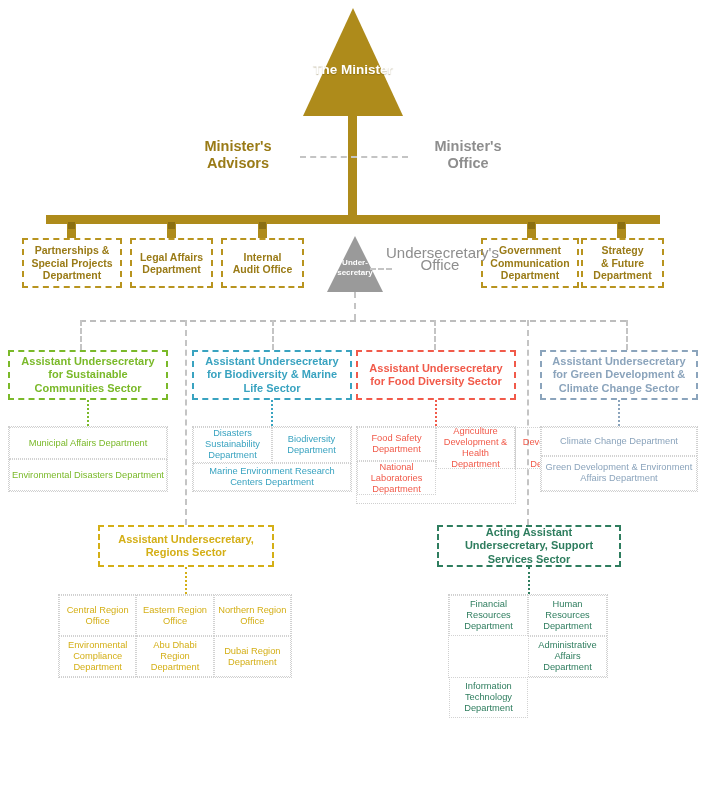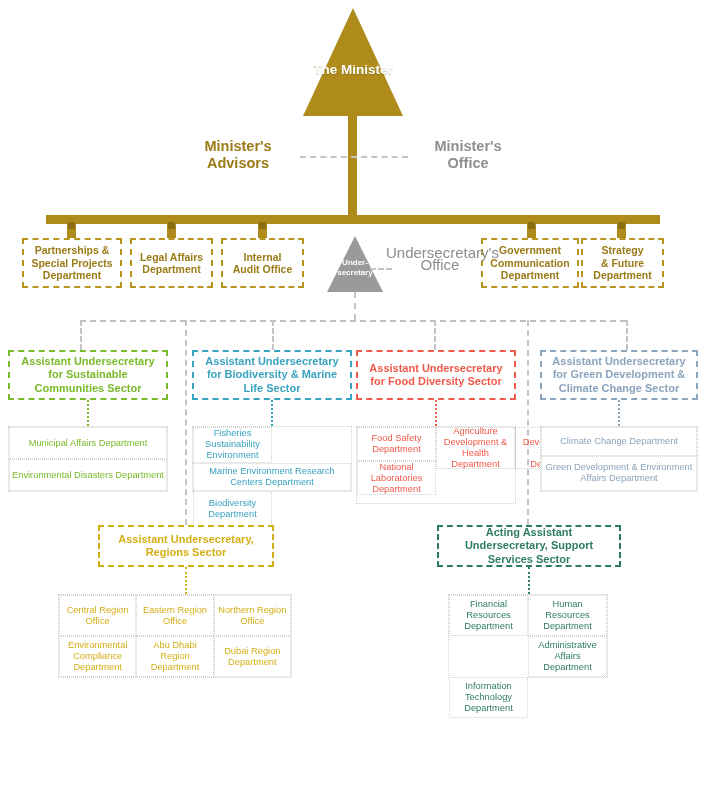--- a/index.html
+++ b/index.html
@@ -148,23 +148,23 @@
 <div class="abs sector-head" style="left:8px;top:350px;width:160px;height:50px;border-color:#7AB929;color:#7AB929;">Assistant Undersecretary for Sustainable Communities Sector</div>
 <div class="abs conn-v" style="left:87px;top:400px;height:26px;color:#7AB929;"></div>
 <div class="abs dep-grid" style="left:8px;top:426px;width:160px;height:66px;">
   <div class="dep" style="width:100%;height:50%;color:#7AB929;">Municipal Affairs Department</div>
   <div class="dep" style="width:100%;height:50%;color:#7AB929;">Environmental Disasters Department</div>
 </div>
 
 <div class="abs sector-head" style="left:192px;top:350px;width:160px;height:50px;border-color:#39A3C0;color:#39A3C0;">Assistant Undersecretary for Biodiversity &amp; Marine Life Sector</div>
 <div class="abs conn-v" style="left:271px;top:400px;height:26px;color:#39A3C0;"></div>
 <div class="abs dep-grid" style="left:192px;top:426px;width:160px;height:66px;">
-  <div class="dep" style="width:50%;height:56%;color:#39A3C0;">Fisheries Sustainability Environment</div>
+  <div class="dep" style="width:50%;height:56%;color:#39A3C0;">Disasters Sustainability Department</div>
+  <div class="dep" style="width:50%;height:56%;color:#39A3C0;">Biodiversity Department</div>
   <div class="dep" style="width:100%;height:44%;color:#39A3C0;">Marine Environment Research Centers Department</div>
-  <div class="dep" style="width:50%;height:56%;color:#39A3C0;">Biodiversity Department</div>
 </div>
 
 <div class="abs sector-head" style="left:356px;top:350px;width:160px;height:50px;border-color:#F15A4A;color:#F15A4A;">Assistant Undersecretary for Food Diversity Sector</div>
 <div class="abs conn-v" style="left:435px;top:400px;height:26px;color:#F15A4A;"></div>
 <div class="abs dep-grid" style="left:356px;top:426px;width:160px;height:78px;flex-direction:column;">
   <div class="dep" style="width:50%;height:45%;color:#F15A4A;">Food Safety Department</div>
   <div class="dep" style="width:50%;height:45%;color:#F15A4A;">National Laboratories Department</div>
   <div class="dep" style="width:50%;height:55%;color:#F15A4A;">Agriculture Development &amp; Health Department</div>
   <div class="dep" style="width:50%;height:55%;color:#F15A4A;">Animal Development &amp; Health Department</div>
 </div>

